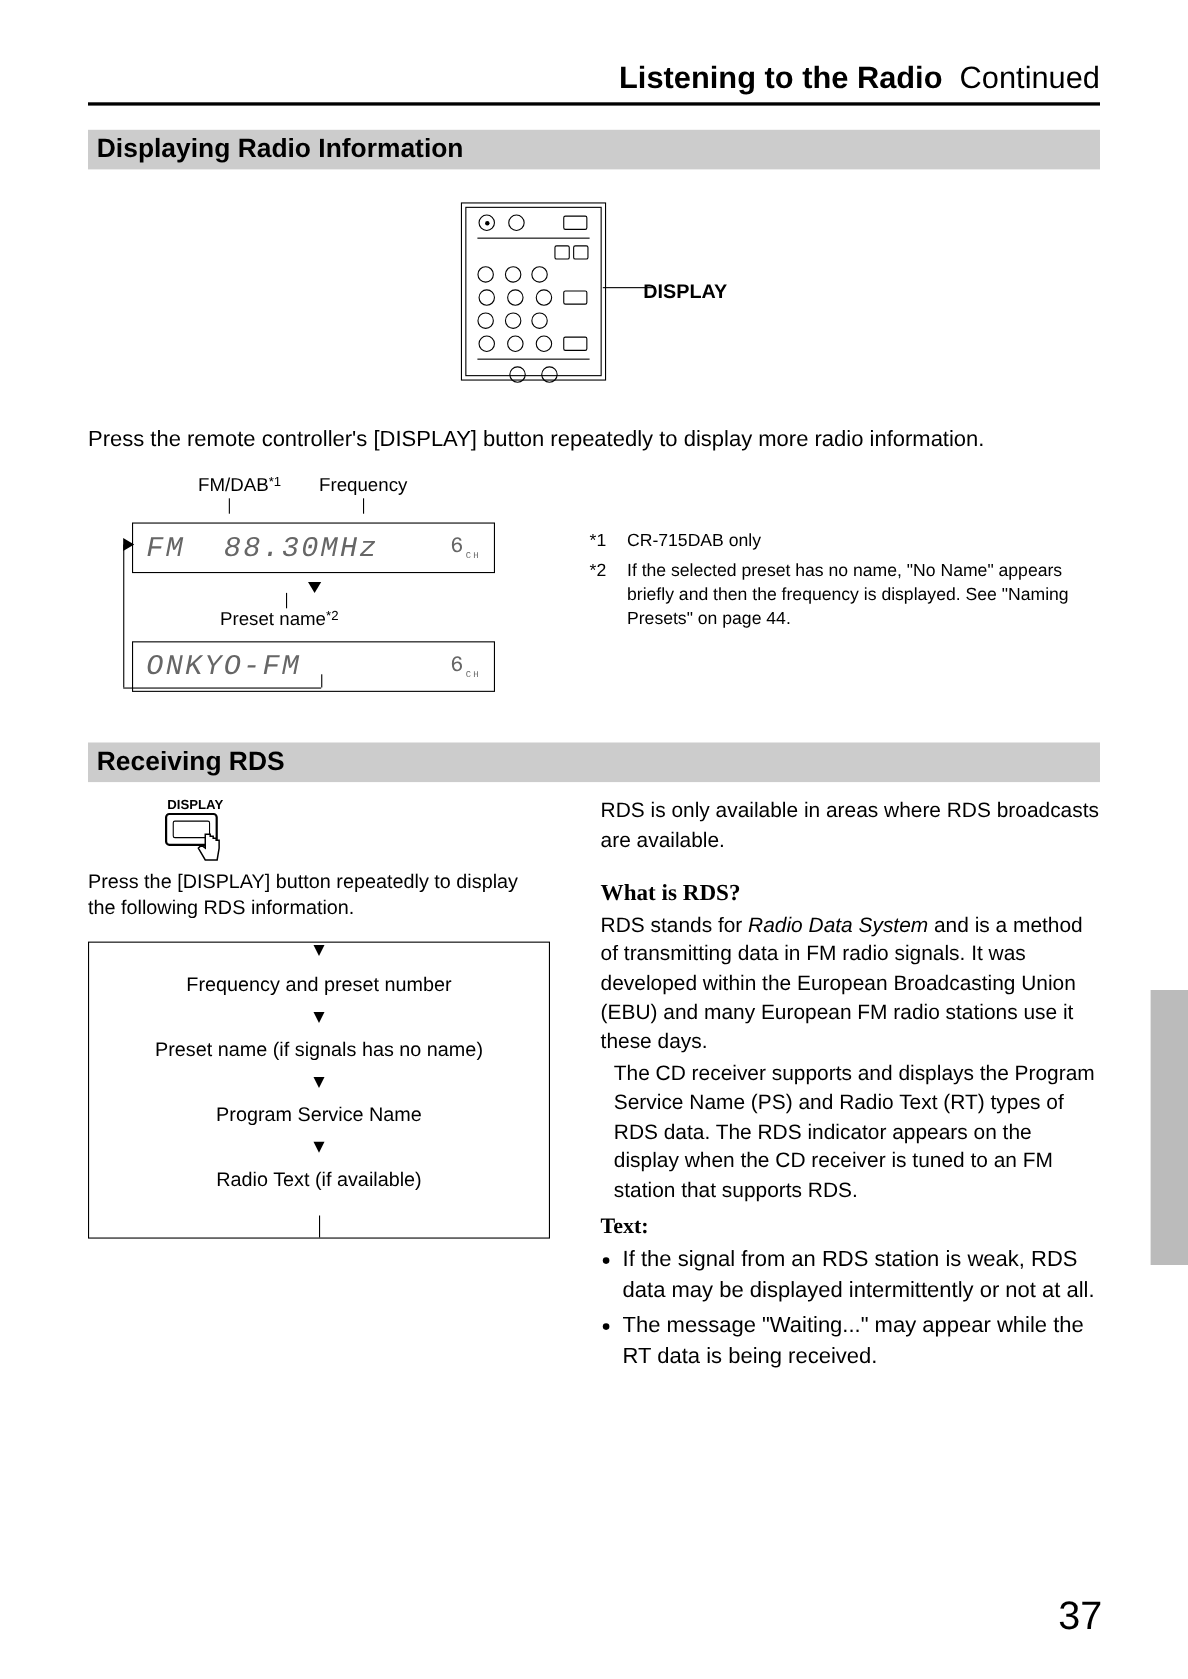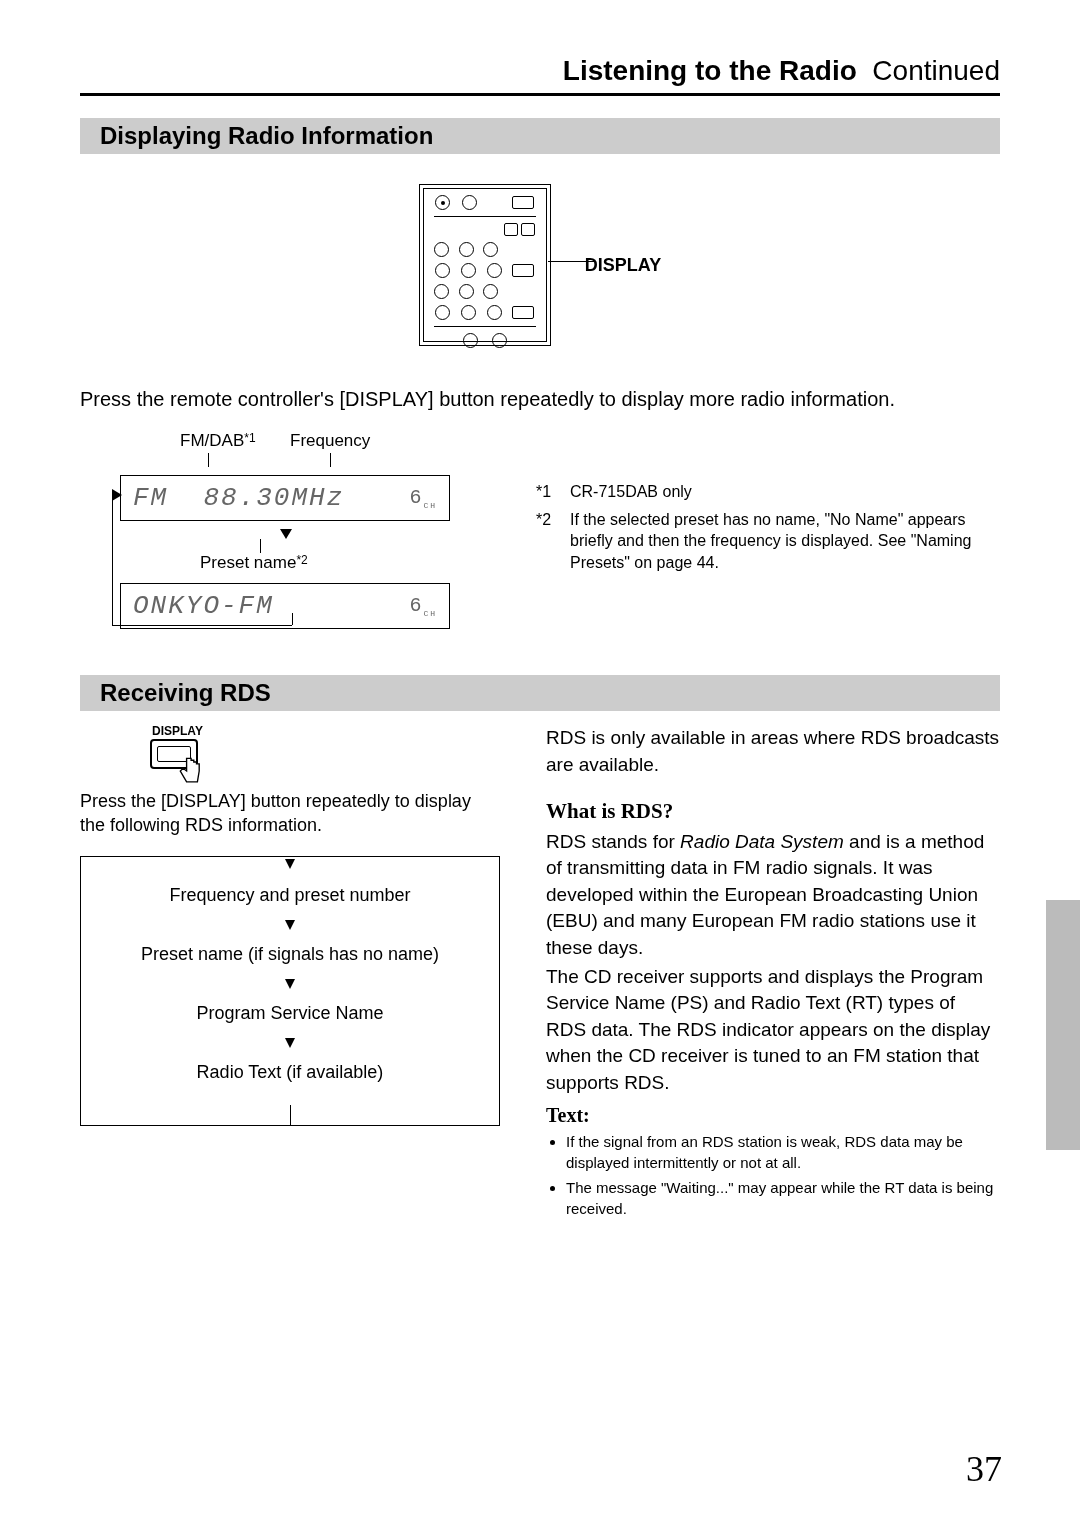--- a/index.html
+++ b/index.html
@@ -23,21 +23,21 @@
     font-size: 28px;
     border-bottom: 3px solid #000;
     padding-bottom: 6px;
     margin-bottom: 22px;
   }
   .page-header b { font-weight: bold; }
   .page-header .thin { font-weight: normal; text-align: center; }
 
   .section-bar {
     background: #cccccc;
-    padding: 4px 20px;
+    padding: 4px 8px;
     font-size: 24px;
     font-weight: bold;
     margin: 6px 0 14px 0;
   }
 
   .remote-row {
     display: flex;
     justify-content: center;
     align-items: center;
     gap: 34px;
@@ -163,37 +163,37 @@
   .flow-box .arrow-dn2.first {
     position:absolute; top:-12px; left:50%; transform:translateX(-50%);
     border-top:10px solid #000;
   }
   .flow-tail {
     position:absolute; left:50%; bottom:0; width:1px; height:20px; background:#000;
   }
 
   .subhead { font-weight:bold; margin: 14px 0 2px 0; font-family: "Times New Roman", serif; font-size:21px;}
   .notes-head { font-weight:bold; font-family:"Times New Roman",serif; font-size:20px; }
-  ul.notes { margin:2px 0 0 0; padding-left:20px; font-size:15px; }
+  ul.notes { margin:2px 0 0 0; padding-left:20px; font-size:20px; }
   ul.notes li { margin-bottom:4px; }
   em { font-style: italic; }
   sup.sup { font-size: 12px; vertical-align: top; }
 
   .side-tab {
     position:absolute;
     right:0; top:900px;
     width:34px; height:250px;
     background:#bbb;
   }
   .page-number {
     position:absolute;
     right:78px;
     bottom:36px;
     font-size:36px;
-    font-family: Liberation Serif, serif;
+    font-family: Liberation Sans, sans-serif;
   }
 </style>
 </head>
 <body>
 
 <div class="page">
   <div class="page-header">
     <b>Listening to the Radio</b>
     <span class="thin">&nbsp;</span><span class="thin">Continued</span>
   </div>
@@ -342,21 +342,21 @@
       </div>
     </div>
 
     <div class="rds-right">
       <p style="margin-top:0;">RDS is only available in areas where RDS broadcasts are available.</p>
 
       <div class="subhead">What is RDS?</div>
       <p style="margin:0 0 2px 0;">
         <span>RDS stands for </span><em>Radio Data System</em><span> and is a method of transmitting data in FM radio signals. It was developed within the European Broadcasting Union (EBU) and many European FM radio stations use it these days.</span>
       </p>
-      <p style="margin:0 0 4px 0;">The CD receiver supports and displays the Program Service Name (PS) and Radio Text (RT) types of RDS data. The RDS indicator appears on the display when the CD receiver is tuned to an FM station that supports RDS.</p>
+      <p style="margin:0 0 4px 12px;">The CD receiver supports and displays the Program Service Name (PS) and Radio Text (RT) types of RDS data. The RDS indicator appears on the display when the CD receiver is tuned to an FM station that supports RDS.</p>
 
       <div class="notes-head">Text:</div>
       <ul class="notes">
         <li>If the signal from an RDS station is weak, RDS data may be displayed intermittently or not at all.</li>
         <li>The message "Waiting..." may appear while the RT data is being received.</li>
       </ul>
     </div>
   </div>
 
   <div class="side-tab"></div>

